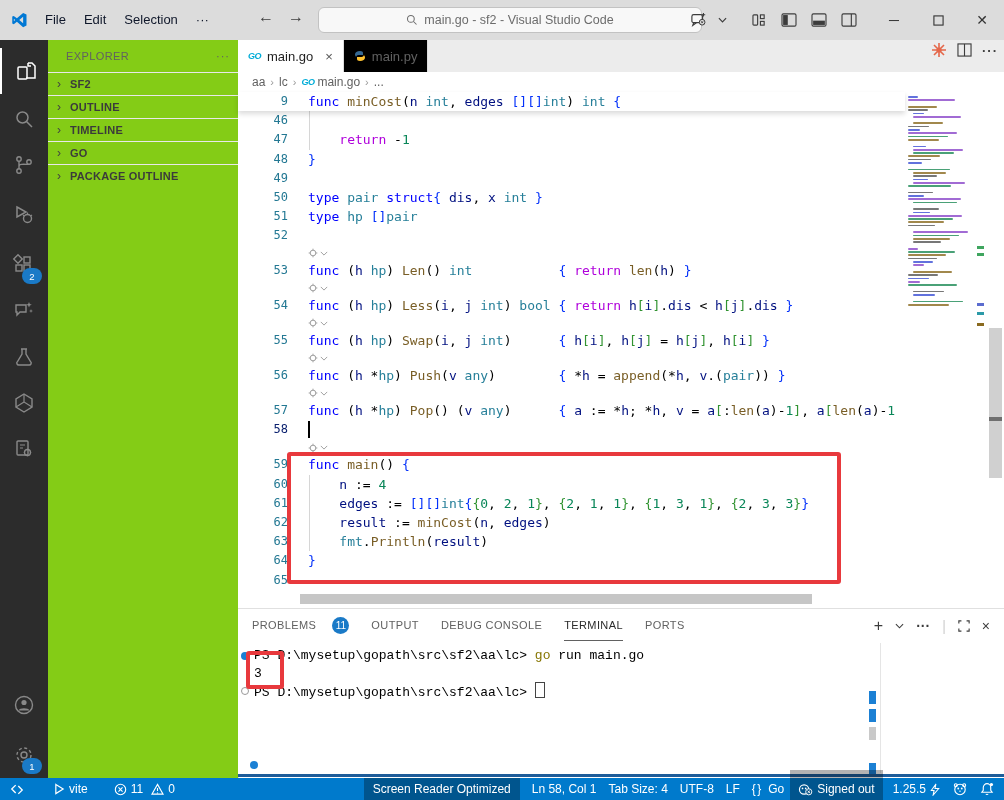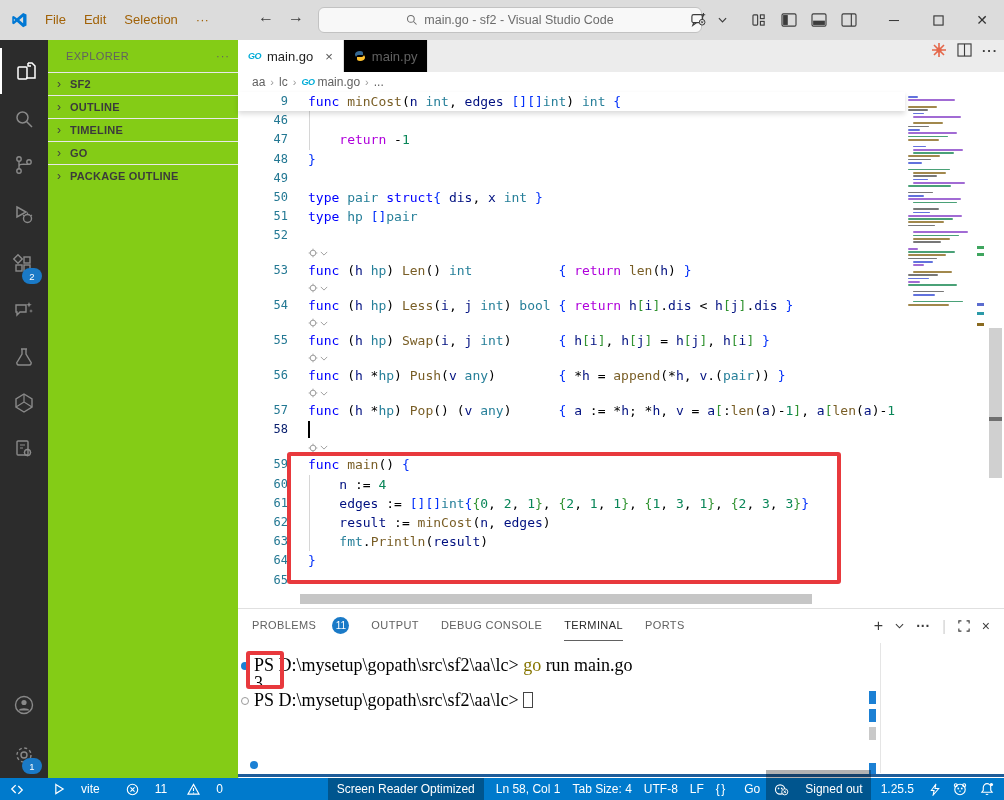--- a/index.html
+++ b/index.html
@@ -2,21 +2,21 @@
 <html><head>
 <meta charset="utf-8">
 <style>
   html,body{margin:0;padding:0;background:#fff;}
   #root{position:relative;width:1004px;height:800px;overflow:hidden;background:#fff;
         font-family:"Liberation Sans",sans-serif;font-size:13px;color:#333;}
   
   .titlebar{position:absolute;left:0;top:0;width:1004px;height:40px;background:#dcdcdc;
             display:flex;align-items:center;}
   .vslogo{margin:0 8px 0 10px;display:flex;}
-  .menu-item{padding:0 9px;font-size:13px;color:#a16207;height:26px;line-height:26px;border-radius:5px;}
+  .menu-item{padding:0 9px;font-size:13px;color:#0f172a;height:26px;line-height:26px;border-radius:5px;}
   .nav-arrows{position:absolute;left:258px;top:8px;display:flex;gap:14px;color:#3c3c3c;font-size:16px;}
   .searchbox{position:absolute;left:318px;top:7px;width:382px;height:24px;background:#f8f8f8;
              border:1px solid #c2c2c2;border-radius:6px;display:flex;align-items:center;justify-content:center;
              color:#6c6c6c;font-size:12.5px;gap:6px;}
   .tb-right{position:absolute;right:0;top:0;height:40px;display:flex;align-items:center;}
   .tb-ic{width:30px;height:28px;display:flex;align-items:center;justify-content:center;color:#3c3c3c;}
   .win-ic{width:44px;height:40px;display:flex;align-items:center;justify-content:center;color:#333;font-size:14px;}
   
   .activitybar{position:absolute;left:0;top:40px;width:48px;height:738px;background:#2c2c2c;}
   .act-item{position:absolute;left:0;width:48px;height:46px;display:flex;align-items:center;justify-content:center;color:#898989;}
@@ -67,38 +67,38 @@
   .vthumb .band{position:absolute;left:0;top:89px;width:13px;height:4px;background:#6f6f6f;}
   .hthumb{position:absolute;left:300px;top:594px;width:512px;height:10px;background:#c6c6c6;z-index:5;}
   
   .panel{position:absolute;left:238px;top:608px;width:766px;height:168px;background:#fff;border-top:1px solid #e0e0e0;}
   .panel-tabs{display:flex;align-items:center;height:32px;padding-left:14px;gap:22px;}
   .ptab{font-size:11px;color:#616161;letter-spacing:.4px;display:flex;align-items:center;gap:16px;height:31px;}
   .ptab.active{color:#2b2b2b;border-bottom:1px solid #616161;}
   .pbadge{min-width:17px;height:17px;border-radius:9px;background:#1a7ac7;color:#fff;font-size:10px;
           display:flex;align-items:center;justify-content:center;letter-spacing:0;}
   .panel-actions{position:absolute;right:14px;top:8px;display:flex;gap:12px;align-items:center;color:#3c3c3c;font-size:14px;}
-  .term{position:absolute;left:2px;top:48px;width:624px;font-family:Liberation Serif, serif;
-        font-size:18px;color:#222;}
+  .term{position:absolute;left:2px;top:38px;width:624px;font-family:Liberation Mono, monospace;
+        font-size:13px;color:#222;}
   .tline{height:17.5px;line-height:17.5px;white-space:pre;padding-left:14px;position:relative;}
   .tdeco{position:absolute;left:1px;top:5px;width:8px;height:8px;border-radius:50%;}
   .tdeco.done{background:#1b80d4;}
   .tdeco.pending{border:1.5px solid #9a9a9a;width:6px;height:6px;}
   .tk-cmd{color:#867500;}
   .term-caret{display:inline-block;width:8px;height:14px;border:1px solid #444;vertical-align:-2px;}
   .term-ovcol{position:absolute;left:628px;top:34px;width:14px;height:130px;border-right:1px solid #e5e5e5;}
   .ov-dot{position:absolute;left:3px;width:7px;}
   .termlist{position:absolute;left:646px;top:34px;width:120px;}
   .tl-item{height:19px;display:flex;align-items:center;gap:6px;font-size:12px;color:#424242;padding-left:8px;}
   .tl-item.selected{background:#dfe3f1;}
   .panel-bottom{position:absolute;left:238px;top:774px;width:766px;height:3px;background:#1e5c99;z-index:6;}
   
   .statusbar{position:absolute;left:0;top:778px;width:1004px;height:22px;background:#007acc;color:#fff;
              display:flex;align-items:center;font-size:12px;z-index:30;}
-  .st-item{display:flex;align-items:center;gap:16px;padding:0 6px;height:22px;white-space:nowrap;}
+  .st-item{display:flex;align-items:center;gap:4px;padding:0 6px;height:22px;white-space:nowrap;}
   .st-box{background:rgba(0,0,0,.30);}
   .st-right{margin-left:auto;display:flex;align-items:center;}
   
   .annot{position:absolute;border:4px solid #e8393d;border-radius:3px;z-index:25;}
   svg{display:block}
 </style>
 </head>
 <body>
 
 <div id="root">

